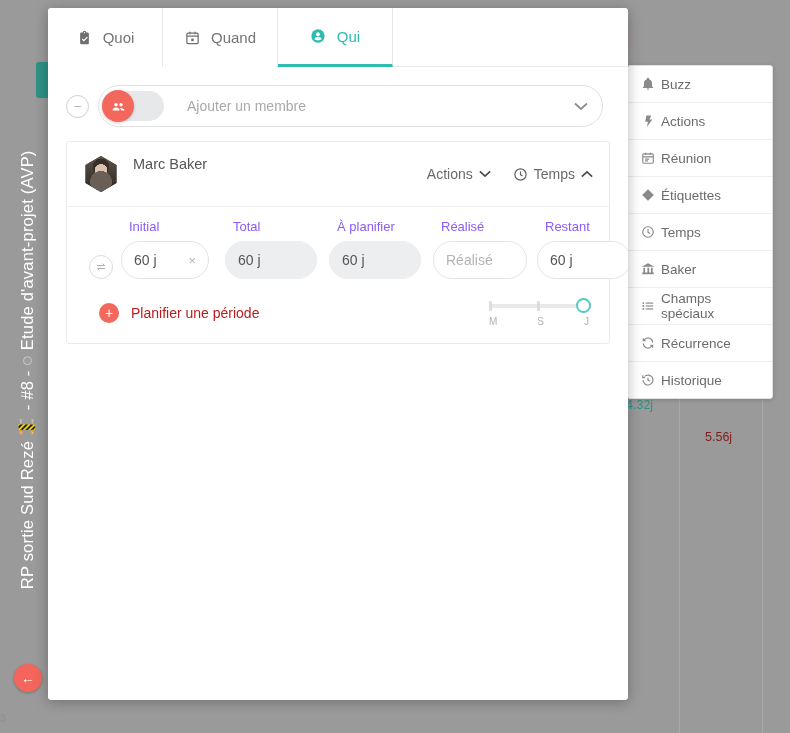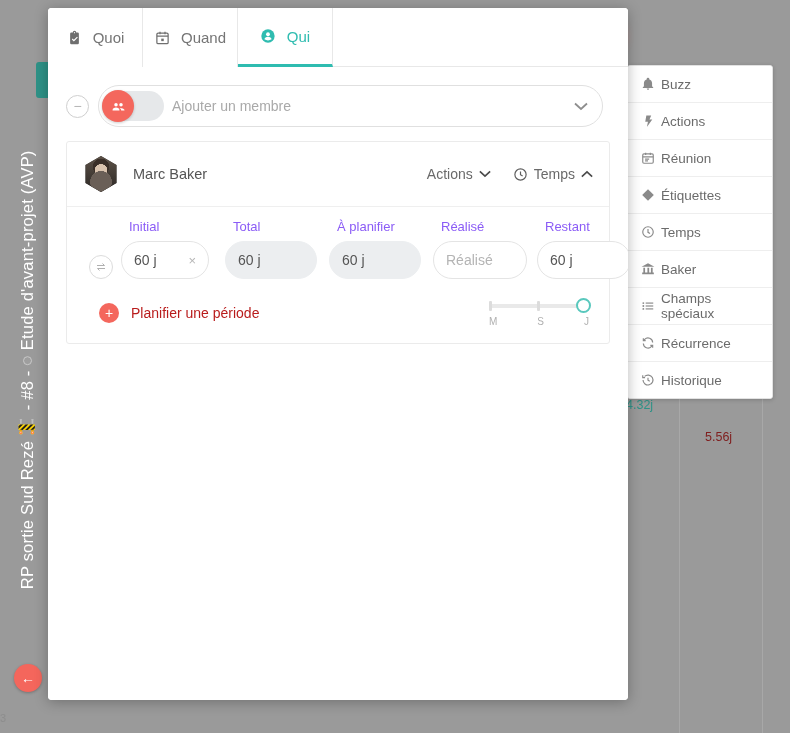--- a/index.html
+++ b/index.html
@@ -71,63 +71,63 @@
   #modal{
     position:absolute;left:48px;top:8px;width:580px;height:692px;
     background:#fff;border-radius:4px;
     box-shadow:0 2px 14px rgba(0,0,0,.28);
     display:flex;flex-direction:column;overflow:hidden;
   }
   
   #tabbar{display:flex;height:59px;flex:0 0 59px;background:#fff;}
   .tab{
     display:flex;align-items:center;justify-content:center;gap:10px;
-    width:95px;height:100%;border-right:1px solid #e8e8e8;
+    width:115px;height:100%;border-right:1px solid #e8e8e8;
     color:#757575;font-size:15px;cursor:pointer;box-sizing:border-box;
     background:#fff;
   }
   .tab.active{color:#2fbcb0;border-bottom:3px solid #2fbcb0;}
   .tab .t-icon{display:flex;align-items:center;justify-content:center;width:17px;height:17px;}
   .tab .t-icon svg{display:block;}
   .tab-filler{flex:1;border-bottom:1px solid #e8e8e8;background:#fff;}
 
   
   #modal-body{flex:1;background:#fff;padding:0;overflow:hidden;}
 
   
   .addrow{display:flex;align-items:center;gap:9px;padding:18px 25px 14px 18px;}
   .circle-minus{
     width:21px;height:21px;border-radius:50%;border:1px solid #cfcfcf;
     display:flex;align-items:center;justify-content:center;color:#b5b5b5;
     font-size:14px;line-height:1;flex:0 0 21px;cursor:pointer;
   }
   .member-select{
     flex:1;height:42px;border:1px solid #e0e0e0;border-radius:21px;
-    display:flex;align-items:center;gap:8px;padding:0 14px 0 3px;box-sizing:border-box;
+    display:flex;align-items:center;gap:23px;padding:0 14px 0 3px;box-sizing:border-box;
     background:#fff;cursor:pointer;
   }
   .toggle{
     width:62px;height:30px;border-radius:15px;background:#e6e8ea;position:relative;
     flex:0 0 62px;cursor:pointer;
   }
   .toggle .knob{
     position:absolute;left:0;top:0;width:32px;height:32px;margin-top:-1px;
     border-radius:50%;background:#f4675d;display:flex;align-items:center;justify-content:center;
     color:#fff;box-shadow:0 1px 3px rgba(0,0,0,.2);
   }
   .toggle .knob svg{display:block;}
   .ms-placeholder{flex:1;color:#a9a9a9;font-size:14px;}
   .caret-dn{color:#8e8e8e;font-size:13px;line-height:1;}
 
   
   .member-card{
     margin:0 18px;border:1px solid #ebebeb;border-radius:3px;background:#fff;
   }
   .member-head{
-    display:flex;align-items:center;padding:14px 16px;border-bottom:1px solid #efefef;
+    display:flex;padding:14px 16px;border-bottom:1px solid #efefef;
   }
   .avatar{
     width:36px;height:36px;flex:0 0 36px;margin-right:14px;
     background:#3b3b3b;
     clip-path:polygon(50% 0%,93% 25%,93% 75%,50% 100%,7% 75%,7% 25%);
     position:relative;overflow:hidden;
   }
   .avatar .face{
     position:absolute;inset:0;
     background:

